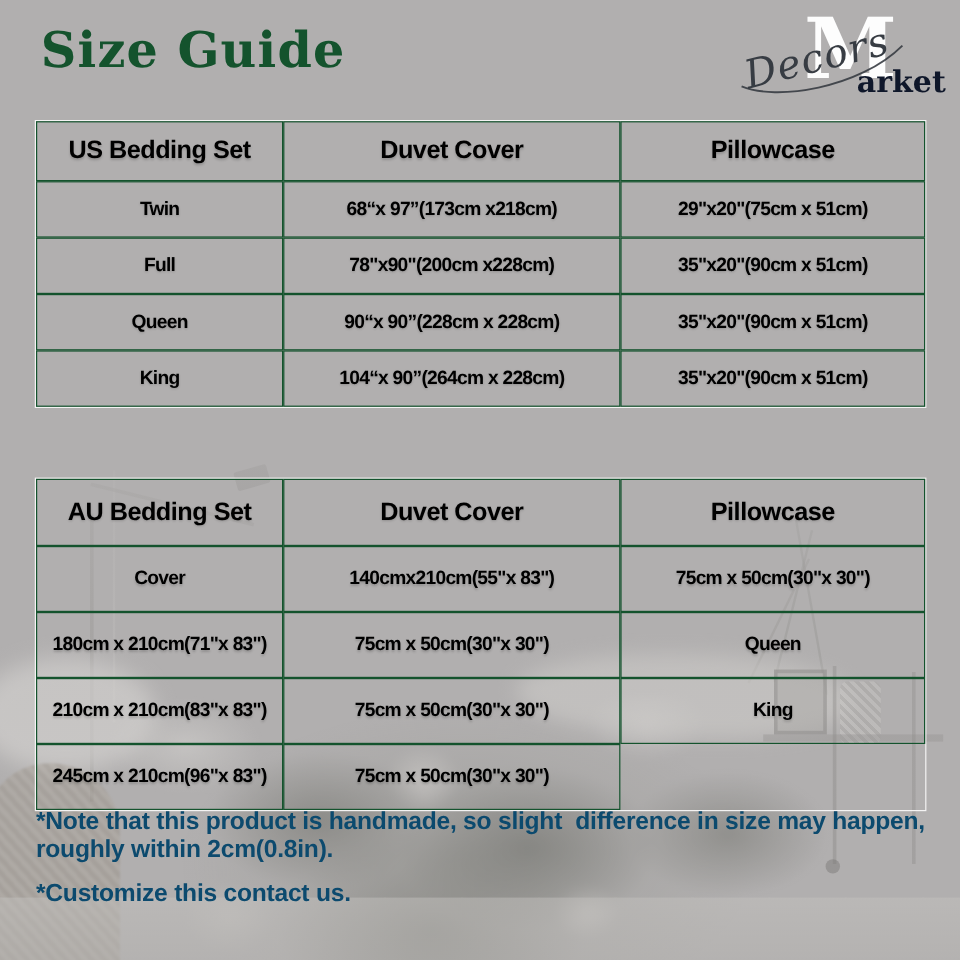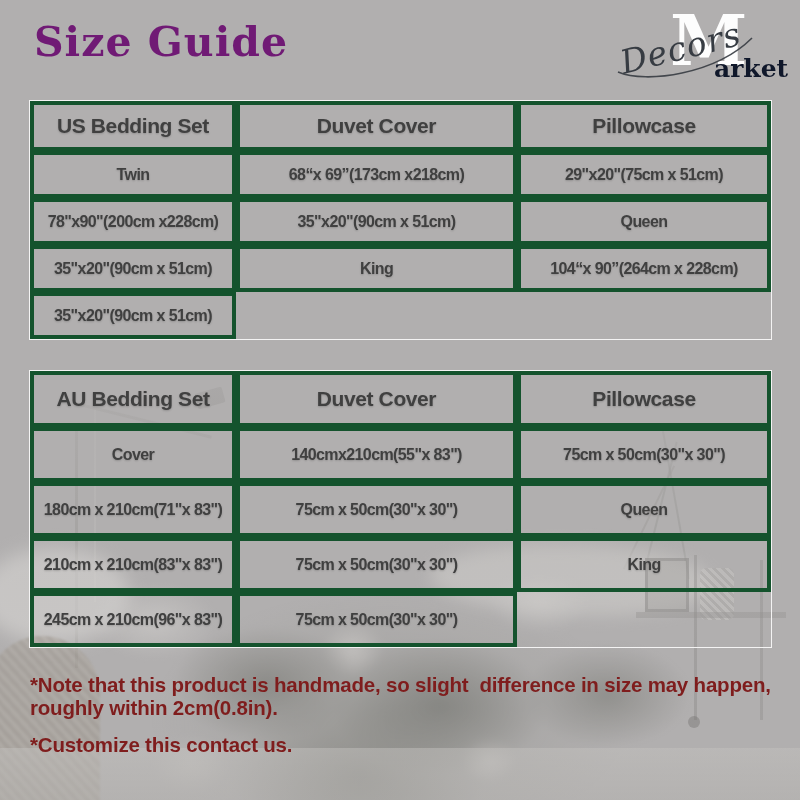--- a/index.html
+++ b/index.html
@@ -37,41 +37,41 @@
       radial-gradient(ellipse 55px 42px at 18% 80%,rgba(210,207,201,.8),rgba(210,207,201,0) 70%),
       radial-gradient(ellipse 170px 110px at 45% 85%,rgba(77,79,68,.85),rgba(77,79,68,0) 75%),
       radial-gradient(ellipse 300px 160px at 50% 60%,rgba(108,110,98,.6),rgba(108,110,98,0) 80%);}
   .ph-floor{left:0;top:748px;width:800px;height:52px;opacity:.5;
     background:linear-gradient(180deg,#cbc9c5,#bab8b4),repeating-linear-gradient(90deg,rgba(255,255,255,.28) 0 2px,rgba(0,0,0,0) 2px 64px);}
   .overlay{position:absolute;inset:0;
     background:linear-gradient(180deg,rgba(177,175,175,1) 0%,rgba(177,175,175,.98) 40%,rgba(177,175,175,.72) 52%,rgba(177,175,175,.40) 66%,rgba(177,175,175,.28) 100%);}
 
   
   .title{position:absolute;left:34px;top:18px;margin:0;font-family:"DejaVu Serif","Liberation Serif",serif;
-    font-weight:bold;font-size:41px;letter-spacing:1px;color:#701a75;}
+    font-weight:bold;font-size:41px;letter-spacing:1px;color:#14532d;}
   .logo{position:absolute;right:18px;top:10px;width:170px;height:86px;}
   .logo-m{position:absolute;left:58px;top:-4px;font-family:"DejaVu Serif",serif;font-weight:bold;font-size:70px;color:#fdfdfd;line-height:1;}
   .logo-arket{position:absolute;left:102px;top:44px;font-family:"DejaVu Serif",serif;font-weight:bold;font-size:25px;color:#0f172a;}
   .logo-decors{position:absolute;left:0px;top:6px;width:150px;height:70px;overflow:visible;}
   .logo-decors text{font-family:"DejaVu Serif","Liberation Serif",serif;font-style:italic;font-size:33px;fill:#373c43;letter-spacing:1px;}
   .logo-decors path{stroke:#373c43;stroke-width:1.6;fill:none;}
 
   
   .size-table{position:absolute;left:29px;width:741px;display:grid;
     grid-template-columns:206px 281px 254px;border:1px solid #f4f3f3;}
   .table-us{top:100px;grid-template-rows:50px repeat(4,47px);}
-  .table-au{top:370px;grid-template-rows:56px repeat(4,55px);}
-  .cell{border:4px solid #14532d;display:flex;align-items:center;justify-content:center;
-    color:#404040;text-shadow:0 1px 2px rgba(0,0,0,.18);overflow:hidden;white-space:nowrap;}
+  .table-au{top:398px;grid-template-rows:56px repeat(4,55px);}
+  .cell{border:1px solid #14532d;display:flex;align-items:center;justify-content:center;
+    color:#000000;text-shadow:0 1px 2px rgba(0,0,0,.18);overflow:hidden;white-space:nowrap;}
   .th-cell{font-weight:bold;font-size:21px;letter-spacing:-0.4px;}
   .td-cell{font-weight:bold;font-size:16px;letter-spacing:-0.6px;}
 
   
   .notes{position:absolute;left:30px;top:674px;width:762px;}
-  .notes p{margin:0 0 15px 0;font-size:20.5px;font-weight:bold;color:#7f1d1d;
+  .notes p{margin:0 0 15px 0;font-size:20.5px;font-weight:bold;color:#0c4a6e;
     line-height:1.1;letter-spacing:-0.2px;white-space:pre-wrap;}
 </style>
 </head>
 <body>
 
 <div class="canvas">
 
   <div class="photo">
     <div class="ph-wall-line"></div>
     <div class="ph-lamp-pole"></div>
@@ -103,25 +103,27 @@
       <path d="M6,56 C 34,68 104,58 140,22" opacity="0.9"></path>
       <text x="8" y="42" transform="rotate(-14 75 35)">Decors</text>
     </svg>
   </div>
 
   <div class="size-table table-us">
       <div class="cell th-cell">US Bedding Set</div>
       <div class="cell th-cell">Duvet Cover</div>
       <div class="cell th-cell">Pillowcase</div>
       <div class="cell td-cell">Twin</div>
-      <div class="cell td-cell">68“x 69”(173cm x218cm)</div>
+      <div class="cell td-cell">68“x 97”(173cm x218cm)</div>
       <div class="cell td-cell">29"x20"(75cm x 51cm)</div>
+      <div class="cell td-cell">Full</div>
       <div class="cell td-cell">78"x90"(200cm x228cm)</div>
       <div class="cell td-cell">35"x20"(90cm x 51cm)</div>
       <div class="cell td-cell">Queen</div>
+      <div class="cell td-cell">90“x 90”(228cm x 228cm)</div>
       <div class="cell td-cell">35"x20"(90cm x 51cm)</div>
       <div class="cell td-cell">King</div>
       <div class="cell td-cell">104“x 90”(264cm x 228cm)</div>
       <div class="cell td-cell">35"x20"(90cm x 51cm)</div>
     </div>
   <div class="size-table table-au">
       <div class="cell th-cell">AU Bedding Set</div>
       <div class="cell th-cell">Duvet Cover</div>
       <div class="cell th-cell">Pillowcase</div>
       <div class="cell td-cell">Cover</div>

